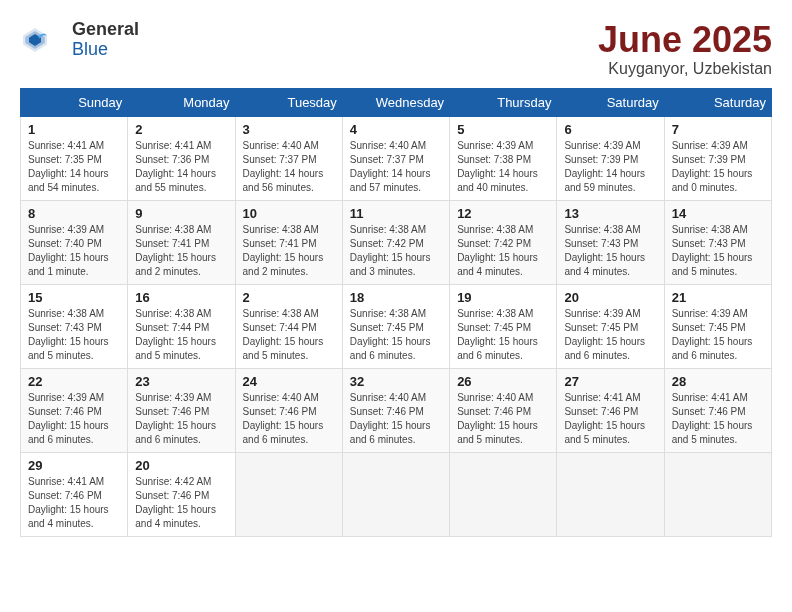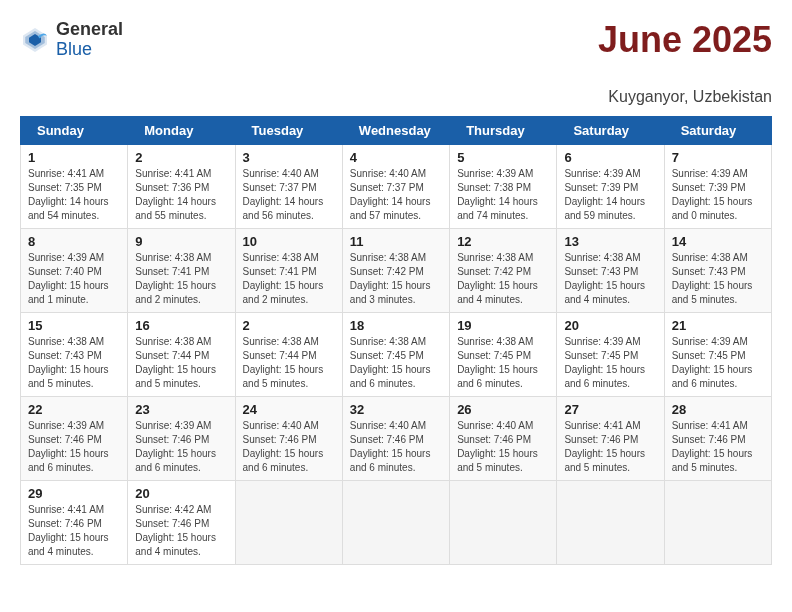--- a/index.html
+++ b/index.html
@@ -12,21 +12,21 @@
     }
     .header-area {
       display: flex;
       justify-content: space-between;
       align-items: flex-start;
       margin-bottom: 10px;
     }
     .logo {
       display: flex;
       align-items: center;
-      gap: 6px;
+      gap: 22px;
     }
     .logo-text {
       display: flex;
       flex-direction: column;
       line-height: 1.1;
     }
     .logo-general {
       font-size: 18px;
       font-weight: bold;
       color: #333;
@@ -45,34 +45,33 @@
     }
     .month-title {
       font-size: 36px;
       font-weight: bold;
       color: #7f1d1d;
       line-height: 1.1;
     }
     .location-title {
       font-size: 16px;
       color: #444;
-      margin-top: 28px;
     }
     .calendar-table {
       width: 100%;
       border-collapse: collapse;
       border: 1px solid #ccc;
     }
     .calendar-table th {
       background-color: #1a5fa8;
       color: #fff;
       font-size: 13px;
-      font-weight: bold;
-      padding: 6px 16px;
-      text-align: left;
+      font-weight: normal;
+      padding: 6px 5px;
+      text-align: right;
       border: 1px solid #1a5fa8;
     }
     .calendar-table td {
       vertical-align: top;
       padding: 5px 7px;
       border: 1px solid #ddd;
       font-size: 10.5px;
       color: #333;
       background: #fff;
       width: calc(100% / 7);
@@ -144,21 +143,21 @@
         <td>
           <span class="day-number">3</span>
           <div class="day-content"><span>Sunrise: 4:40 AM</span><br><span>Sunset: 7:37 PM</span><br><span>Daylight: 14 hours</span><br><span>and 56 minutes.</span></div>
         </td>
         <td>
           <span class="day-number">4</span>
           <div class="day-content"><span>Sunrise: 4:40 AM</span><br><span>Sunset: 7:37 PM</span><br><span>Daylight: 14 hours</span><br><span>and 57 minutes.</span></div>
         </td>
         <td>
           <span class="day-number">5</span>
-          <div class="day-content"><span>Sunrise: 4:39 AM</span><br><span>Sunset: 7:38 PM</span><br><span>Daylight: 14 hours</span><br><span>and 74 minutes.</span></div>
+          <div class="day-content"><span>Sunrise: 4:39 AM</span><br><span>Sunset: 7:38 PM</span><br><span>Daylight: 14 hours</span><br><span>and 40 minutes.</span></div>
         </td>
         <td>
           <span class="day-number">6</span>
           <div class="day-content"><span>Sunrise: 4:39 AM</span><br><span>Sunset: 7:39 PM</span><br><span>Daylight: 14 hours</span><br><span>and 59 minutes.</span></div>
         </td>
         <td>
           <span class="day-number">7</span>
           <div class="day-content"><span>Sunrise: 4:39 AM</span><br><span>Sunset: 7:39 PM</span><br><span>Daylight: 15 hours</span><br><span>and 0 minutes.</span></div>
         </td>
       </tr>

